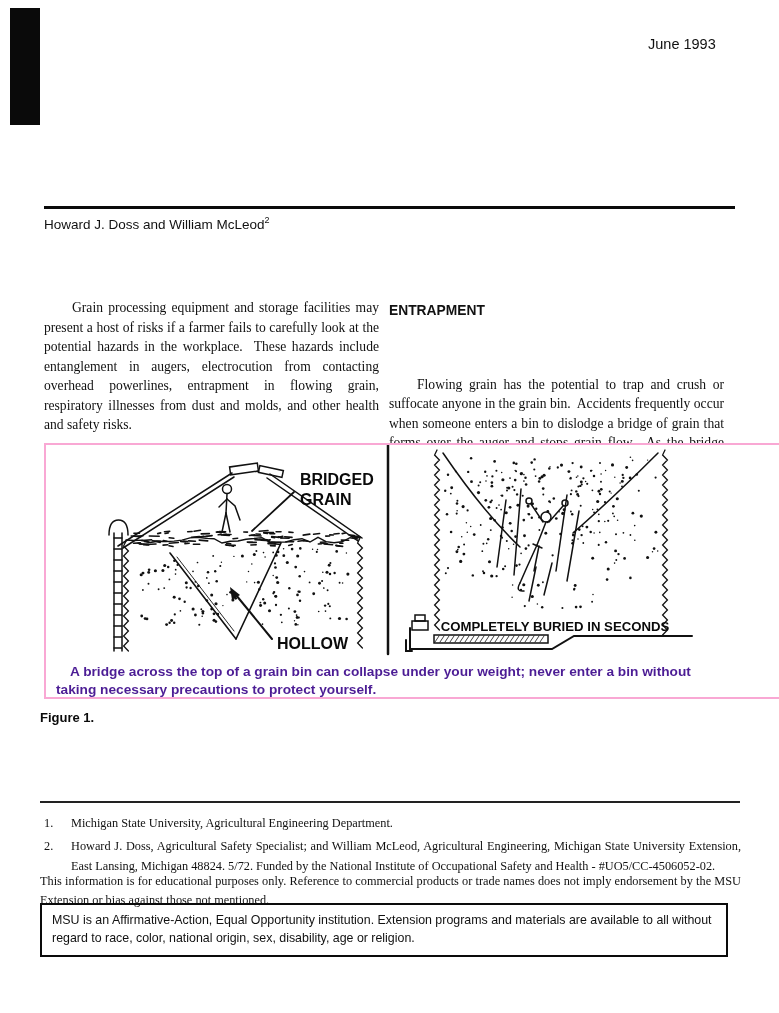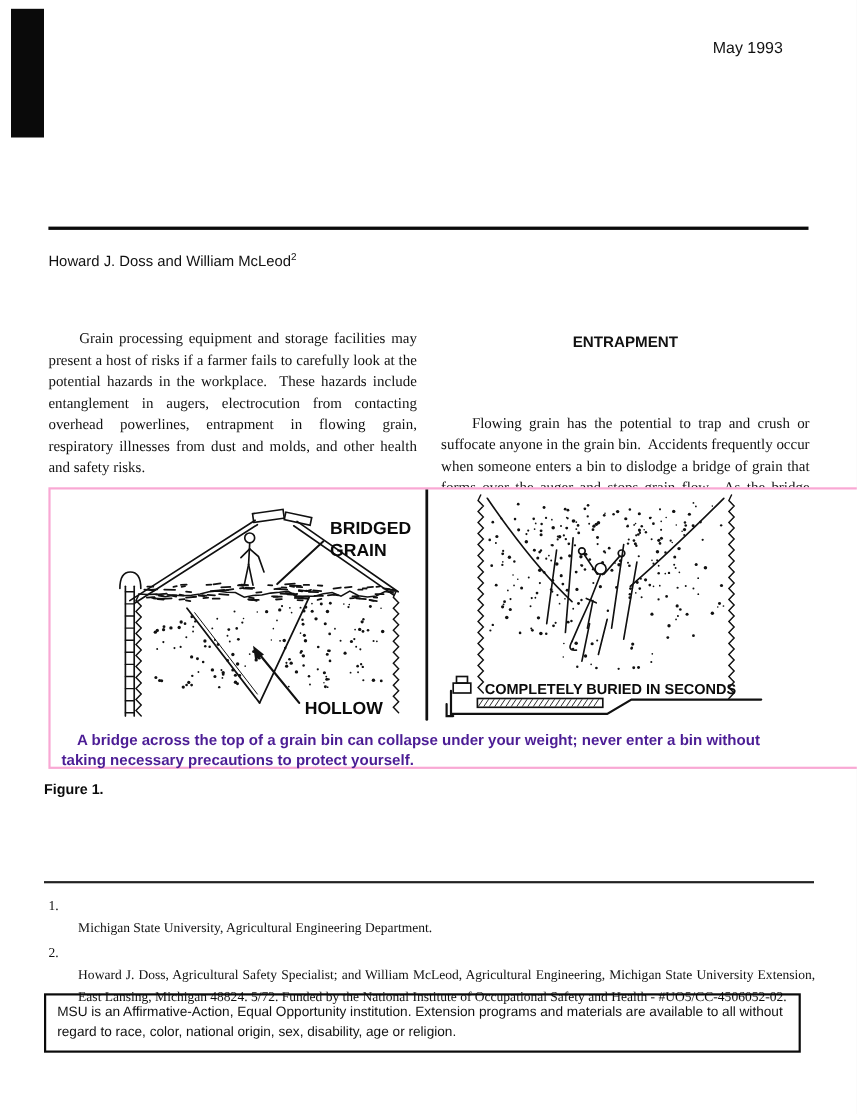--- a/index.html
+++ b/index.html
@@ -13,51 +13,51 @@
   .logo-line1{font-family:"Liberation Serif",serif;font-weight:bold;font-size:29px;letter-spacing:-1px;line-height:1.05;white-space:nowrap;}
   .logo-rule{height:2px;background:#0a0a0a;margin:1px 0 2px 0;}
   .logo-line2{font-family:"Liberation Serif",serif;font-size:15px;letter-spacing:12.5px;line-height:1.2;padding-left:2px;white-space:nowrap;}
   .logo-line3{font-family:"Liberation Serif",serif;font-size:36px;letter-spacing:3px;line-height:1.05;margin-top:1px;white-space:nowrap;}
   .date{position:absolute;left:648px;top:36px;font-family:"Liberation Sans",sans-serif;font-size:14.5px;color:#111;}
   
   .title{position:absolute;left:44px;top:151px;width:692px;
     font-family:"Liberation Sans",sans-serif;font-weight:bold;font-size:19.5px;line-height:25px;color:#0a0a0a;}
   .title sup{font-size:12px;}
   .title-rule{position:absolute;left:44px;top:206px;width:691px;height:3px;background:#0a0a0a;}
-  .byline{position:absolute;left:44px;top:228px;font-family:"Liberation Sans",sans-serif;font-size:13.5px;color:#111;text-align:right;}
+  .byline{position:absolute;left:44px;top:215px;font-family:"Liberation Sans",sans-serif;font-size:13.5px;color:#111;text-align:right;}
   .byline sup{font-size:9px;}
   
-  .columns{position:absolute;left:44px;top:259px;width:692px;display:flex;gap:22px;}
+  .columns{position:absolute;left:44px;top:259px;width:692px;display:flex;gap:10px;}
   .col{width:335px;font-size:13.6px;line-height:19.5px;text-align:justify;white-space:pre-wrap;}
   .col p{margin:0;text-indent:28px;}
-  .col-heading{font-family:"Liberation Sans",sans-serif;font-weight:bold;font-size:13.8px;text-align:center;margin:3px 0 15px 0;white-space:normal;}
+  .col-heading{font-family:"Liberation Sans",sans-serif;font-weight:bold;font-size:13.8px;margin:3px 0 15px 0;white-space:normal;}
   
   .figure-box{position:absolute;left:44px;top:443px;width:770px;height:256px;border:2px solid #f9a8d4;box-sizing:border-box;background:#fff;}
   .fig-caption{margin:2px 10px 0 10px;font-family:"Liberation Sans",sans-serif;font-weight:bold;font-size:13.7px;line-height:18px;color:#4c1d95;}
   .fig-caption .ln1{text-indent:14px;}
   .figure-number{position:absolute;left:40px;top:710px;font-family:Liberation Sans, sans-serif;font-weight:bold;font-size:13px;color:#0a0a0a;}
   
   .foot-rule{position:absolute;left:40px;top:801px;width:700px;height:2px;background:#222;}
   .footnotes{position:absolute;left:44px;top:813px;width:697px;}
   .fn{display:flex;margin-bottom:3px;}
   .fn-num{width:27px;flex:0 0 27px;font-size:12.3px;line-height:20px;}
-  .fn-text{flex:1;font-size:12.3px;line-height:20px;text-align:justify;margin-top:20px;}
+  .fn-text{flex:1;font-size:12.3px;line-height:20px;text-align:justify;}
   .disclaimer{position:absolute;left:40px;top:872px;width:701px;font-size:12.3px;line-height:18.5px;text-align:justify;}
   .eo-box{position:absolute;left:40px;top:903px;width:688px;box-sizing:border-box;border:2px solid #0a0a0a;padding:6px 10px 8px 10px;
     font-family:"Liberation Sans",sans-serif;font-size:12.4px;line-height:18px;color:#111;}
   
   .svg-label{font-family:"Liberation Sans",sans-serif;font-weight:bold;fill:#0a0a0a;}
 </style>
 </head>
 <body>
 
 <div class="page">
 
   <div class="mast-bar"></div>
-  <div class="date">May 1993</div>
+  <div class="date">June 1993</div>
 
   <div class="title-rule"></div>
   <div class="byline"><span>Howard J. Doss and William McLeod</span><sup>2</sup></div>
 
   <div class="columns">
     <div class="col">
       <p>Grain processing equipment and storage facilities may present a host of risks if a farmer fails to carefully look at the potential hazards in the workplace.  These hazards include entanglement in augers, electrocution from contacting overhead powerlines, entrapment in flowing grain, respiratory illnesses from dust and molds, and other health and safety risks.</p>
     </div>
     <div class="col">
       <div class="col-heading">ENTRAPMENT</div>
@@ -698,18 +698,19 @@
     <div class="fn">
       <div class="fn-num">1.</div>
       <div class="fn-text">Michigan State University, Agricultural Engineering Department.</div>
     </div>
     <div class="fn">
       <div class="fn-num">2.</div>
       <div class="fn-text">Howard J. Doss, Agricultural Safety Specialist; and William McLeod, Agricultural Engineering, Michigan State University Extension, East Lansing, Michigan  48824.  5/72.  Funded by the National Institute of Occupational Safety and Health - #UO5/CC-4506052-02.</div>
     </div>
   </div>
 
+  <div class="disclaimer">This information is for educational purposes only.  Reference to commercial products or trade names does not imply endorsement by the MSU Extension or bias against those not mentioned.</div>
 
   <div class="eo-box">
     <span>MSU is an Affirmative-Action, Equal Opportunity institution.  Extension programs and materials are available to all without regard to race, color, national origin, sex, disability, age or religion.</span>
   </div>
 
 </div>
 
 </body></html>

